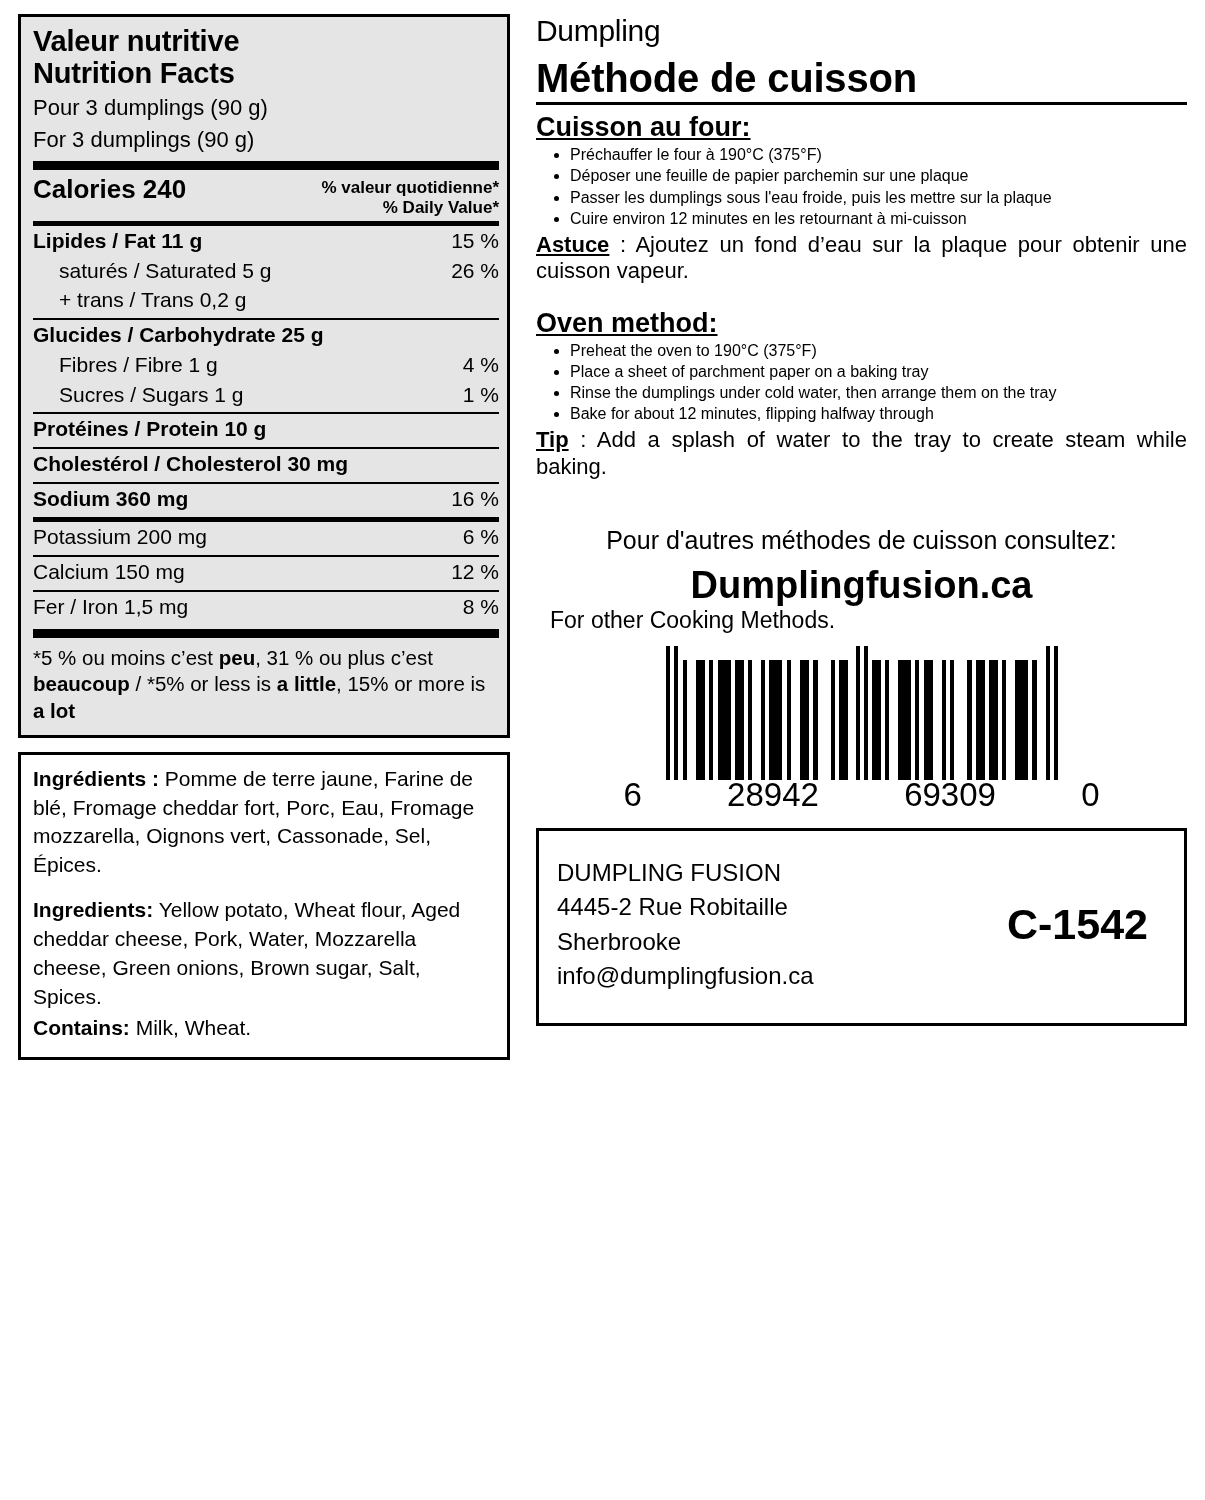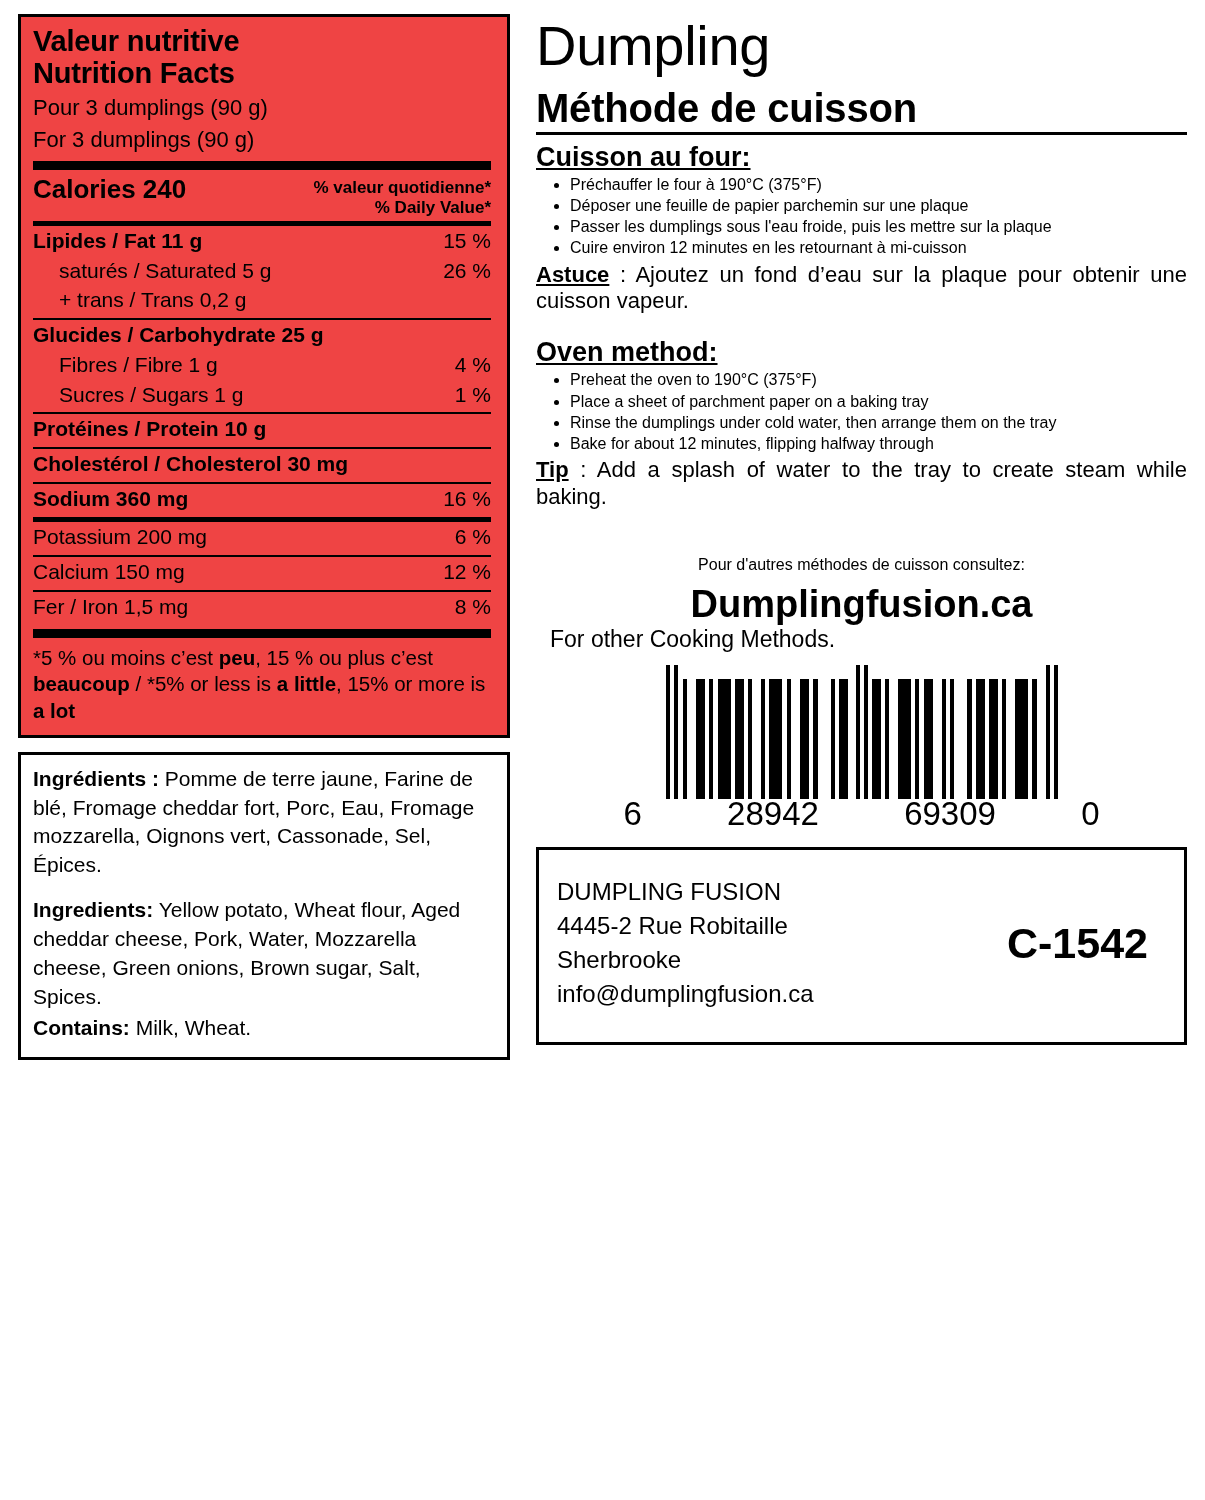--- a/index.html
+++ b/index.html
@@ -23,22 +23,22 @@
     display: flex;
     gap: 26px;
     height: 100%;
   }
   .col-left { width: 492px; flex: 0 0 492px; }
   .col-right { flex: 1 1 auto; position: relative; }
 
   
   .nf-panel {
     border: 3px solid #000;
-    padding: 8px 16px 10px 12px;
-    background: #ef4444;
+    padding: 8px 8px 10px 12px;
+    background: #e5e5e5;
   }
   .nf-title {
     font-size: 29px;
     font-weight: bold;
     line-height: 1.12;
     letter-spacing: -0.2px;
   }
   .nf-serving {
     font-size: 22px;
     line-height: 1.28;
@@ -87,21 +87,21 @@
     padding: 10px 12px 12px 12px;
     margin-top: 14px;
     font-size: 21px;
     line-height: 1.38;
   }
   .ing-block { margin: 0 0 2px 0; }
   .ing-gap { height: 14px; }
 
   
   .prod-title {
-    font-size: 56px;
+    font-size: 30px;
     line-height: 1.14;
     font-weight: normal;
     letter-spacing: -0.3px;
   }
   .method-head {
     font-size: 40px;
     font-weight: bold;
     border-bottom: 3px solid #000;
     display: block;
     margin-top: 8px;
@@ -128,21 +128,21 @@
     margin-top: 4px;
     text-align: justify;
   }
   .note u { font-weight: bold; }
   .gap-sm { height: 16px; }
 
   .promo {
     margin-top: 46px;
     text-align: center;
   }
-  .promo-line1 { font-size: 16px; }
+  .promo-line1 { font-size: 25px; }
   .promo-site { font-size: 38px; font-weight: bold; line-height: 1.1; margin-top: 10px;}
   .promo-line2 { font-size: 23px; text-align: left; padding-left: 14px; margin-top: 0px;}
 
   
   .barcode-wrap {
     margin-top: 26px;
     display: flex;
     flex-direction: column;
     align-items: center;
   }
@@ -269,21 +269,21 @@
         </div>
         <div class="rule-thin"></div>
         <div class="nf-row">
           <span class="nm">Fer / Iron 1,5 mg</span>
           <span class="pc">8 %</span>
         </div>
 
         <div class="rule-thick"></div>
 
         <div class="nf-foot">
-          <span>*5 % ou moins c’est </span><span class="b">peu</span><span>, 15 % ou plus c’est </span><span class="b">beaucoup</span><span> / *5% or less is </span><span class="b">a little</span><span>, 15% or more is </span><span class="b">a lot</span>
+          <span>*5 % ou moins c’est </span><span class="b">peu</span><span>, 31 % ou plus c’est </span><span class="b">beaucoup</span><span> / *5% or less is </span><span class="b">a little</span><span>, 15% or more is </span><span class="b">a lot</span>
         </div>
       </div>
 
       <div class="ing-panel">
         <div class="ing-block">
           <span class="b">Ingrédients :</span><span> Pomme de terre jaune, Farine de blé, Fromage cheddar fort, Porc, Eau, Fromage mozzarella, Oignons vert, Cassonade, Sel, Épices.</span>
         </div>
         <div class="ing-gap"></div>
         <div class="ing-block">
           <span class="b">Ingredients:</span><span> Yellow potato, Wheat flour, Aged cheddar cheese, Pork, Water, Mozzarella cheese, Green onions, Brown sugar, Salt, Spices.</span>

